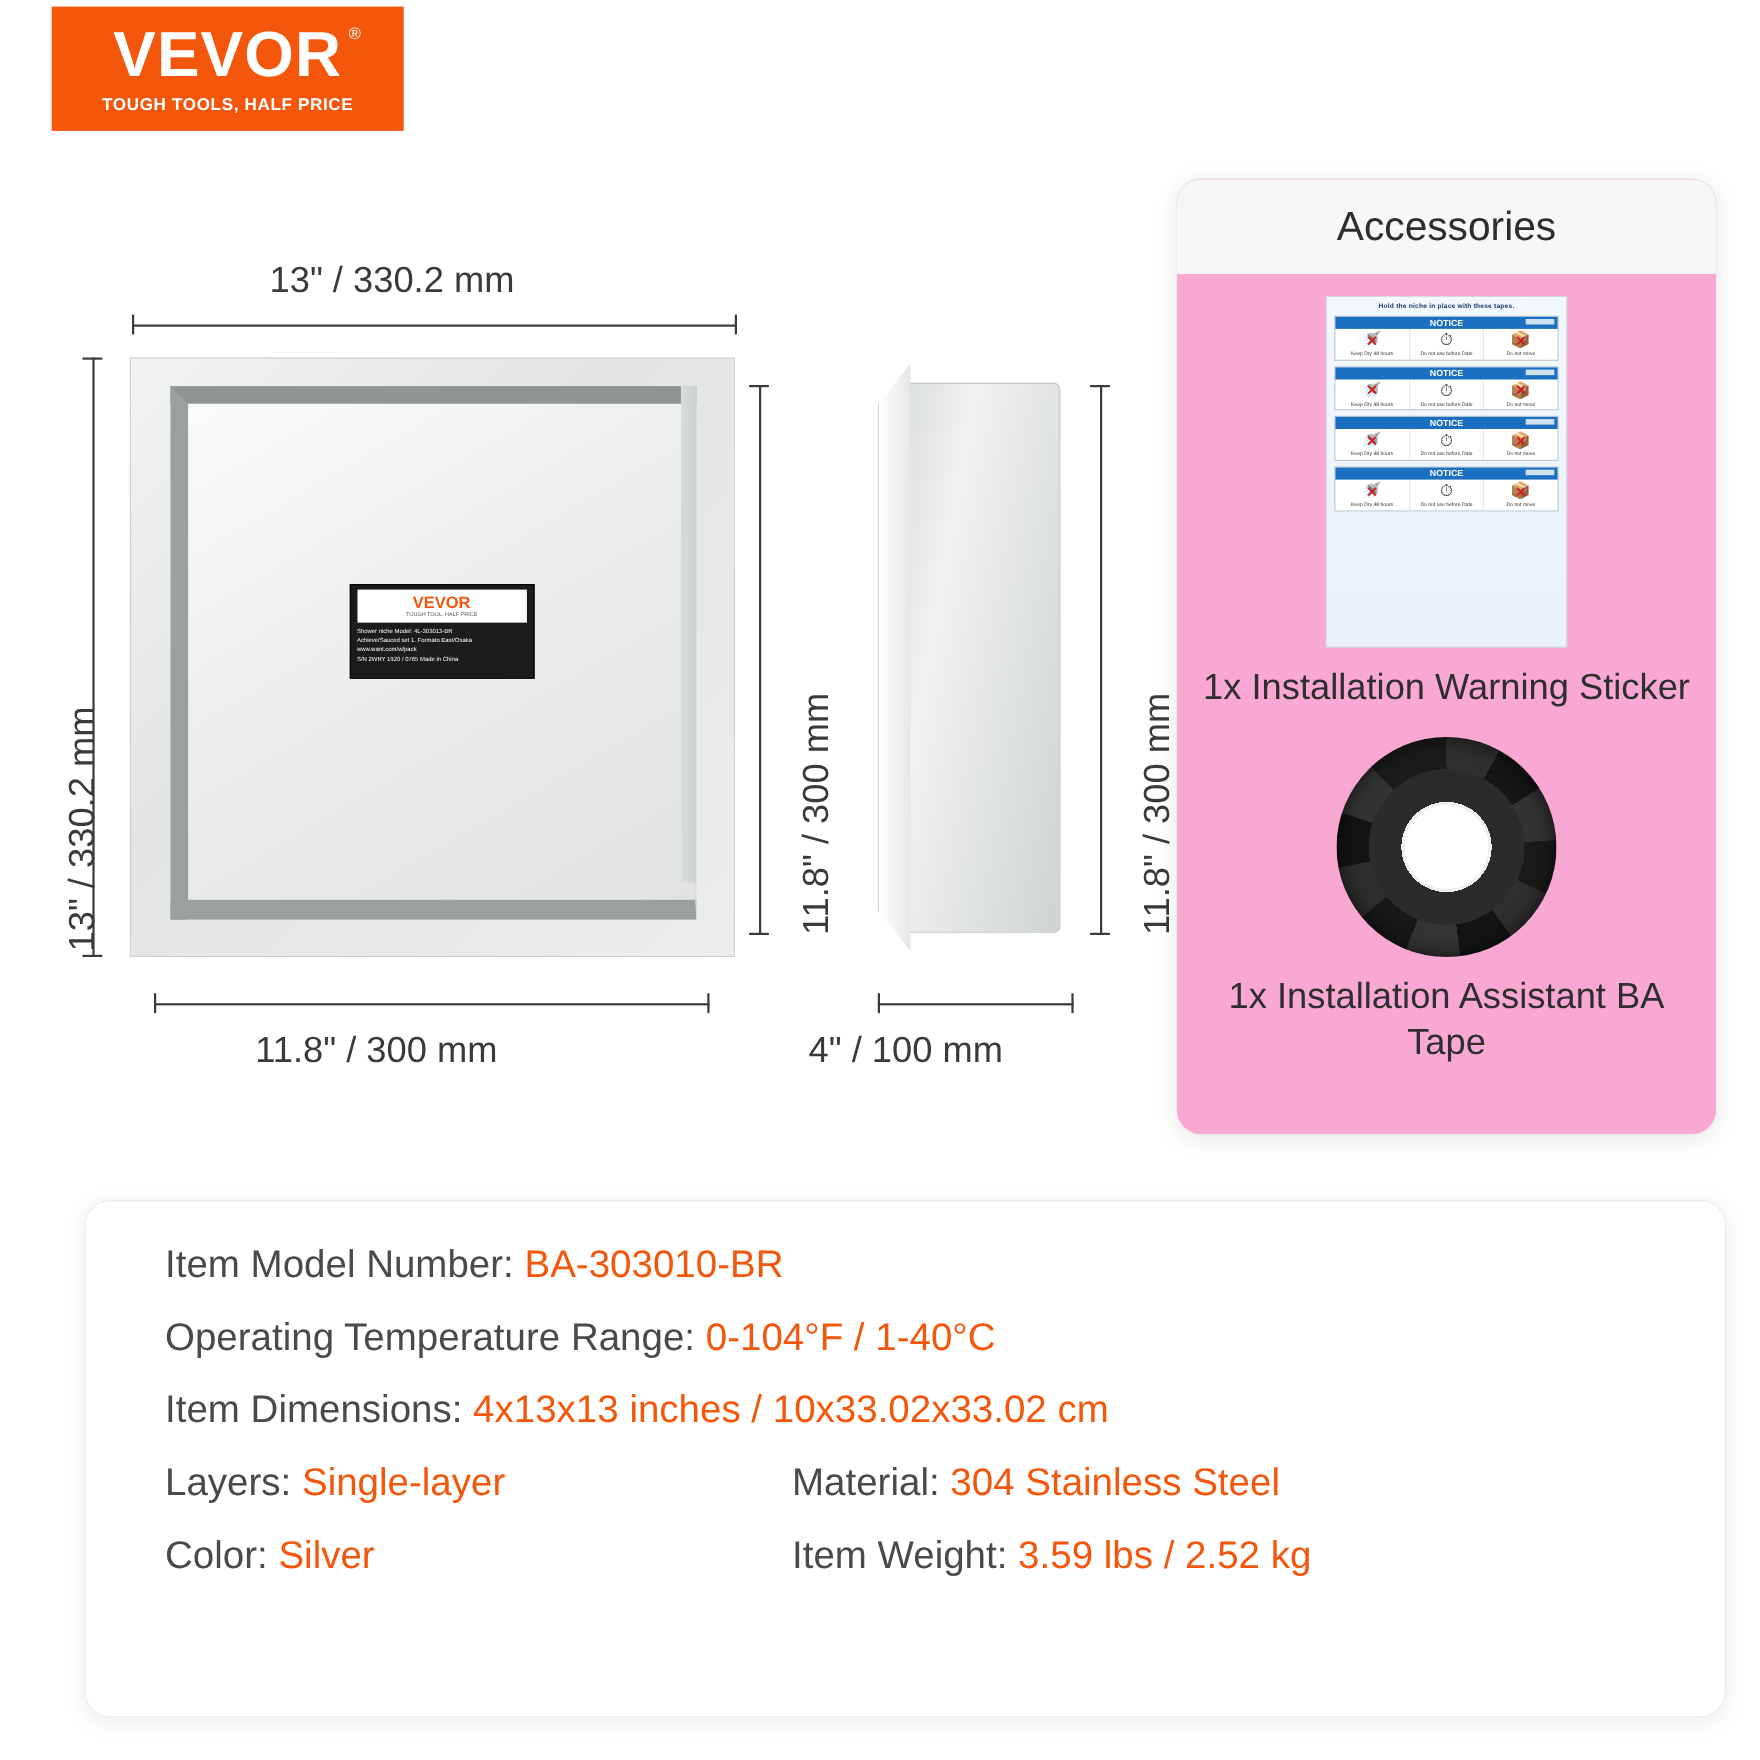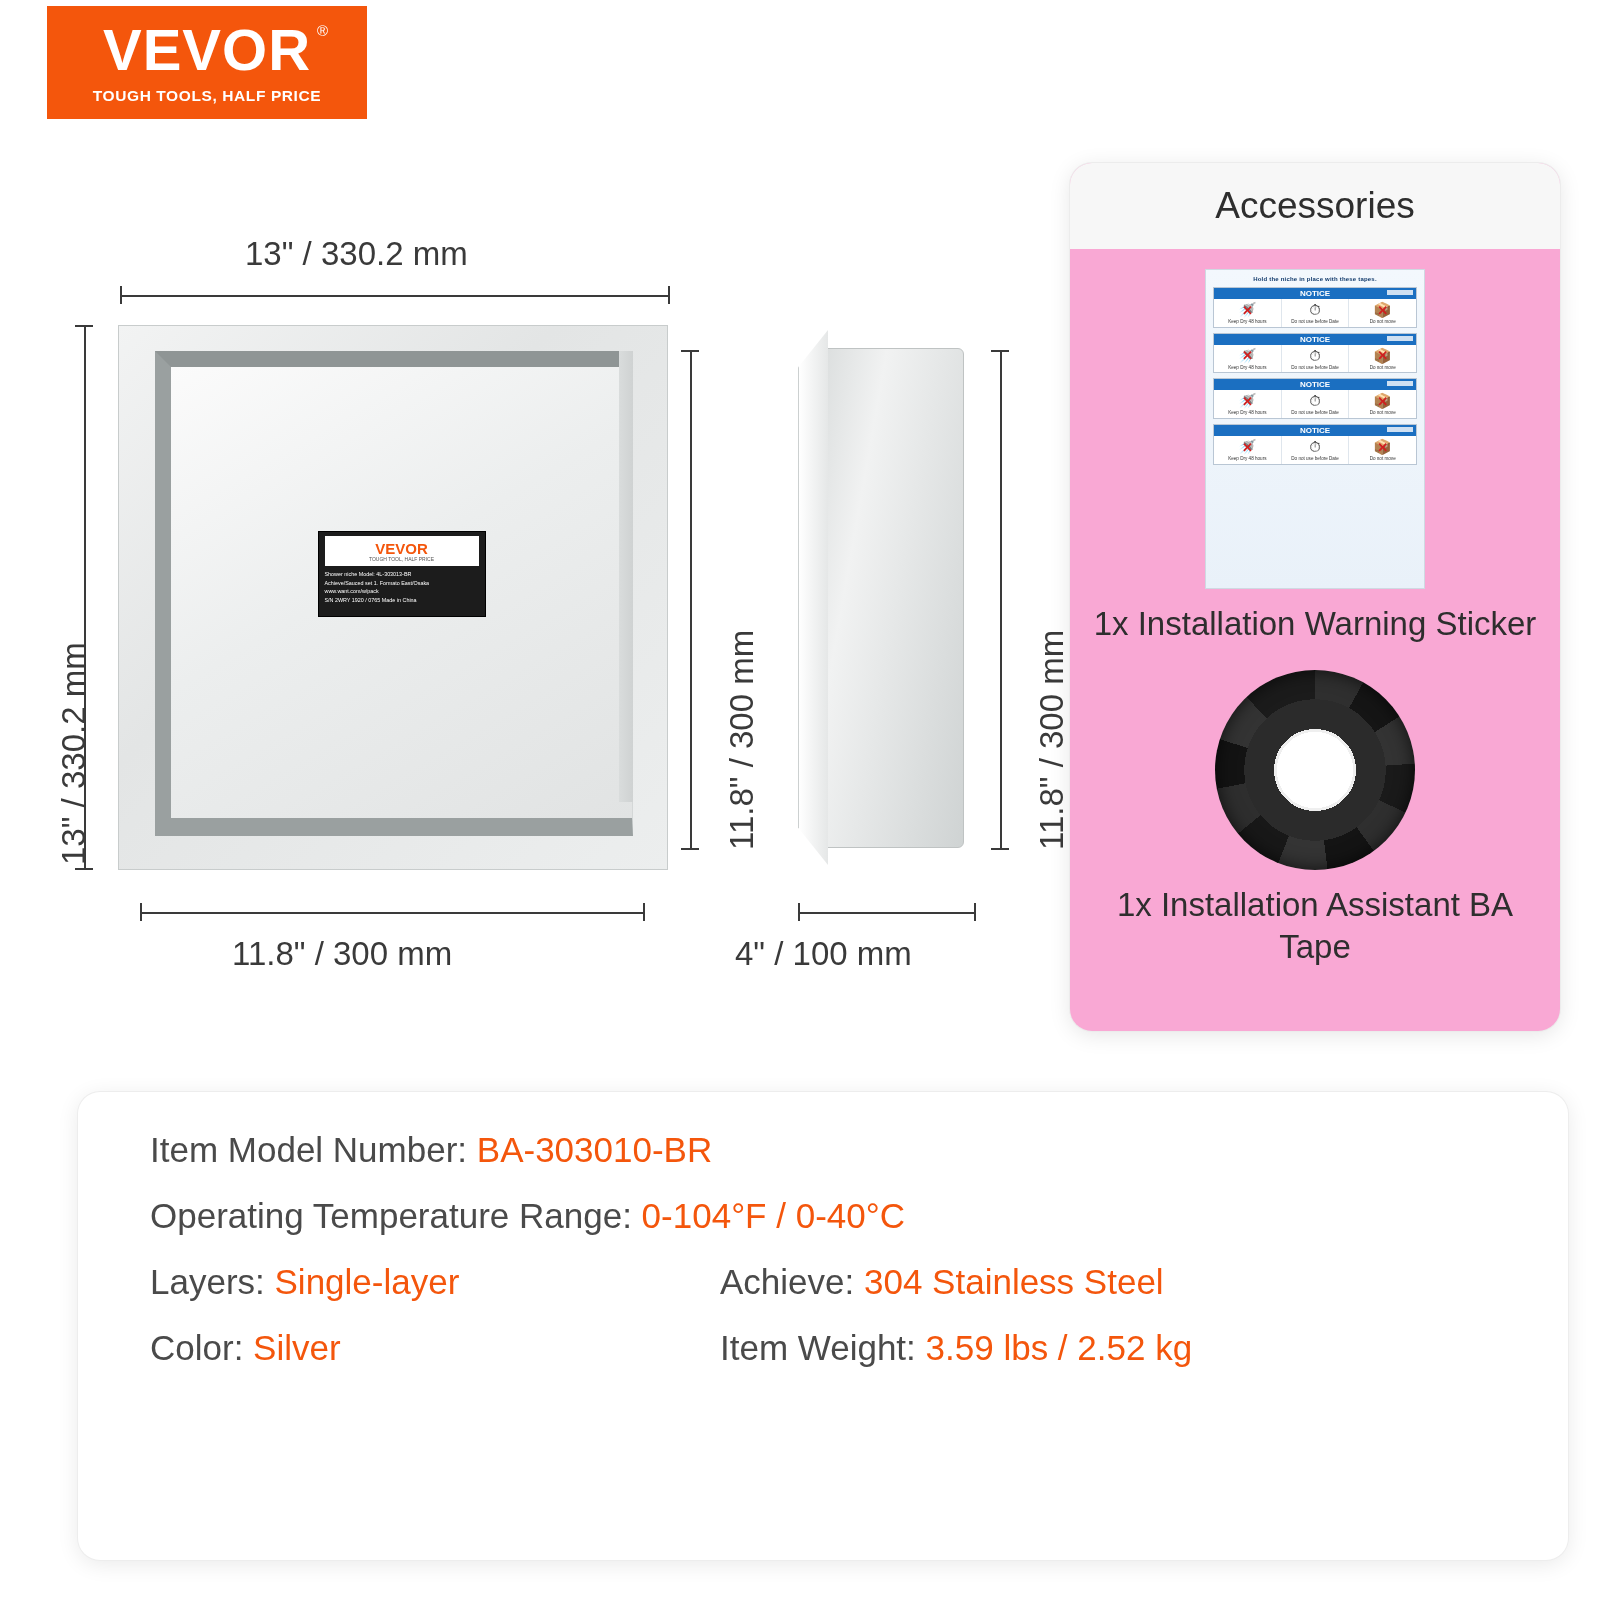--- a/index.html
+++ b/index.html
@@ -388,29 +388,33 @@
   </div>
 </div>
 
 <div class="spec-card">
   <div class="spec-row">
     <span class="spec-label">Item Model Number:</span>
     <span class="spec-val">BA-303010-BR</span>
   </div>
   <div class="spec-row">
     <span class="spec-label">Operating Temperature Range:</span>
-    <span class="spec-val">0-104°F / 0-40°C</span>
+    <span class="spec-val">0-104°F / 1-40°C</span>
+  </div>
+  <div class="spec-row">
+    <span class="spec-label">Item Dimensions:</span>
+    <span class="spec-val">4x13x13 inches / 10x33.02x33.02 cm</span>
   </div>
   <div class="spec-row spec-two">
     <div>
       <span class="spec-label">Layers:</span>
       <span class="spec-val">Single-layer</span>
     </div>
     <div>
-      <span class="spec-label">Achieve:</span>
+      <span class="spec-label">Material:</span>
       <span class="spec-val">304 Stainless Steel</span>
     </div>
   </div>
   <div class="spec-row spec-two">
     <div>
       <span class="spec-label">Color:</span>
       <span class="spec-val">Silver</span>
     </div>
     <div>
       <span class="spec-label">Item Weight:</span>

